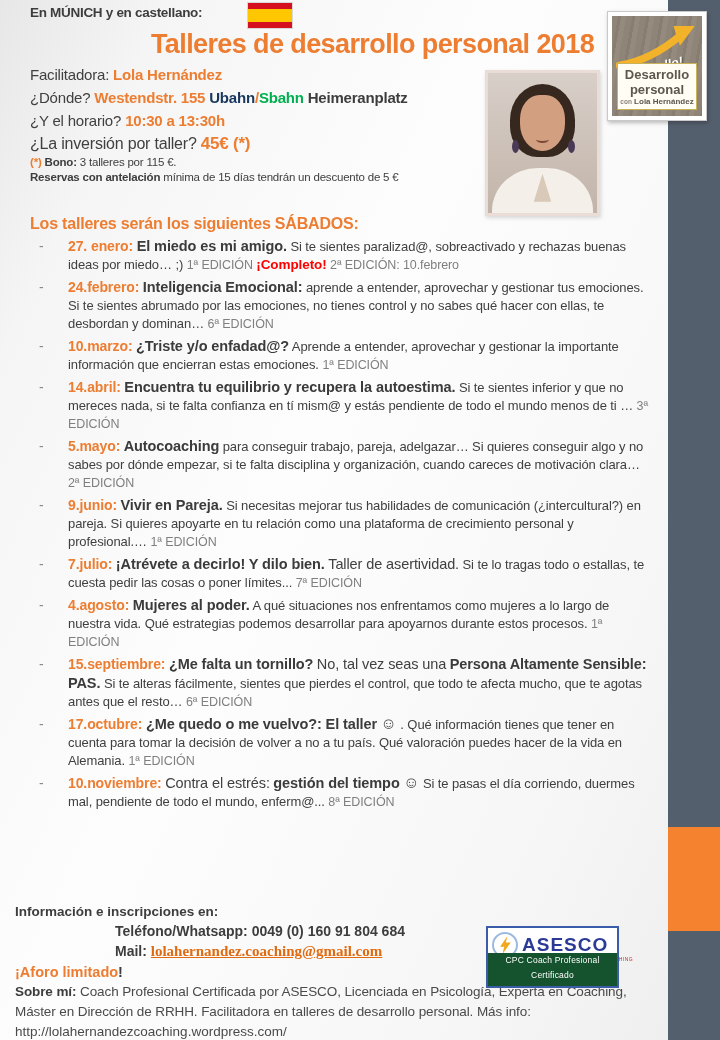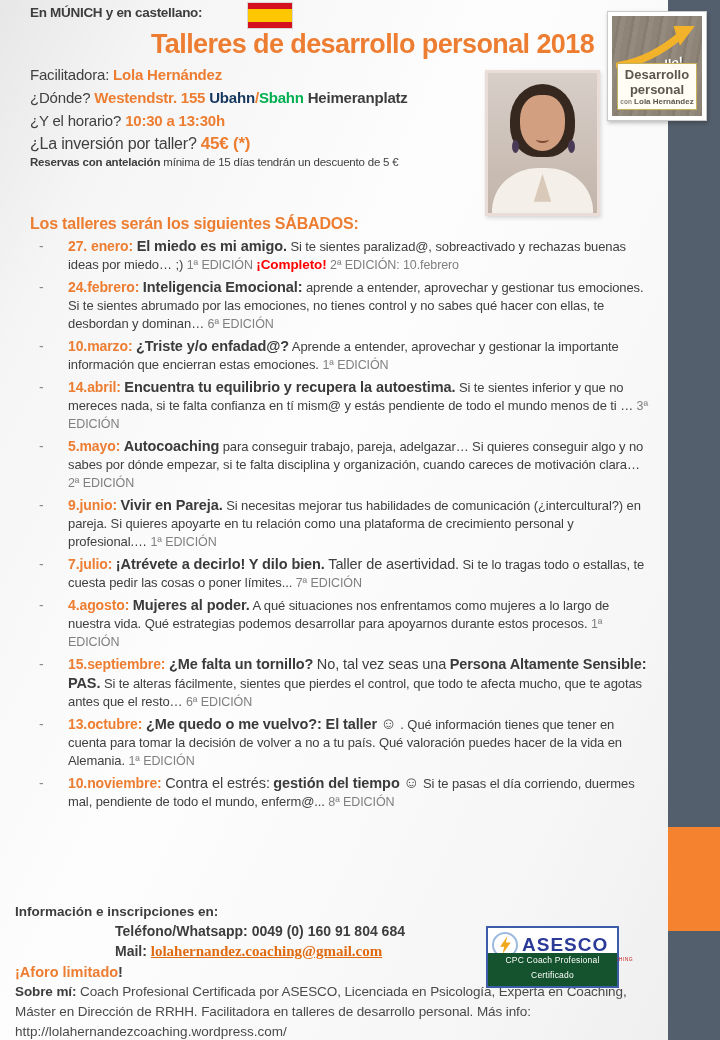--- a/index.html
+++ b/index.html
@@ -126,20 +126,25 @@
       <span class="ubahn">Ubahn</span><span class="o">/</span><span class="sbahn">Sbahn</span>
       <span class="dk-b">Heimeranplatz</span>
     </div>
     <div class="row">
       <span class="q">¿Y el horario?</span><span class="o">10:30 a 13:30h</span>
     </div>
     <div class="row price-row">
       <span class="q">¿La inversión por taller?</span><span class="o">45€ (*)</span>
     </div>
     <div class="fine">
+      <span class="o">(*)</span>
+      <span class="dk-b">Bono:</span>
+      <span>3 talleres por 115 €.</span>
+    </div>
+    <div class="fine">
       <span class="dk-b">Reservas con antelación</span>
       <span>mínima de 15 días tendrán un descuento de 5 €</span>
     </div>
   </div>
 
   <div class="photo">
     <div class="hair"></div>
     <div class="face"></div>
     <div class="smile"></div>
     <div class="earL"></div>
@@ -166,21 +171,21 @@
   <ul class="wk-list">
       <li><span class="seg date">27. enero:</span> <span class="seg b">El miedo es mi amigo.</span> <span class="seg n">Si te sientes paralizad@, sobreactivado y rechazas buenas ideas por miedo… ;)</span> <span class="seg ed">1ª EDICIÓN</span> <span class="seg red">¡Completo!</span> <span class="seg ed">2ª EDICIÓN: 10.febrero</span></li>
       <li><span class="seg date">24.febrero:</span> <span class="seg b">Inteligencia Emocional:</span> <span class="seg n">aprende a entender, aprovechar y gestionar tus emociones. Si te sientes abrumado por las emociones, no tienes control y no sabes qué hacer con ellas, te desbordan y dominan…</span> <span class="seg ed">6ª EDICIÓN</span></li>
       <li><span class="seg date">10.marzo:</span> <span class="seg b">¿Triste y/o enfadad@?</span> <span class="seg n">Aprende a entender, aprovechar y gestionar la importante información que encierran estas emociones.</span> <span class="seg ed">1ª EDICIÓN</span></li>
       <li><span class="seg date">14.abril:</span> <span class="seg b">Encuentra tu equilibrio y recupera la autoestima.</span> <span class="seg n">Si te sientes inferior y que no mereces nada, si te falta confianza en tí mism@ y estás pendiente de todo el mundo menos de ti …</span> <span class="seg ed">3ª EDICIÓN</span></li>
       <li><span class="seg date">5.mayo:</span> <span class="seg b">Autocoaching</span> <span class="seg n">para conseguir trabajo, pareja, adelgazar… Si quieres conseguir algo y no sabes por dónde empezar, si te falta disciplina y organización, cuando careces de motivación clara…</span> <span class="seg ed">2ª EDICIÓN</span></li>
       <li><span class="seg date">9.junio:</span> <span class="seg b">Vivir en Pareja.</span> <span class="seg n">Si necesitas mejorar tus habilidades de comunicación (¿intercultural?) en pareja. Si quieres apoyarte en tu relación como una plataforma de crecimiento personal y profesional.…</span> <span class="seg ed">1ª EDICIÓN</span></li>
       <li><span class="seg date">7.julio:</span> <span class="seg b">¡Atrévete a decirlo! Y dilo bien.</span> <span class="seg big">Taller de asertividad.</span> <span class="seg n">Si te lo tragas todo o estallas, te cuesta pedir las cosas o poner límites...</span> <span class="seg ed">7ª EDICIÓN</span></li>
       <li><span class="seg date">4.agosto:</span> <span class="seg b">Mujeres al poder.</span> <span class="seg n">A qué situaciones nos enfrentamos como mujeres a lo largo de nuestra vida. Qué estrategias podemos desarrollar para apoyarnos durante estos procesos.</span> <span class="seg ed">1ª EDICIÓN</span></li>
       <li><span class="seg date">15.septiembre:</span> <span class="seg b">¿Me falta un tornillo?</span> <span class="seg big">No, tal vez seas una</span> <span class="seg b">Persona Altamente Sensible: PAS.</span> <span class="seg n">Si te alteras fácilmente, sientes que pierdes el control, que todo te afecta mucho, que te agotas antes que el resto…</span> <span class="seg ed">6ª EDICIÓN</span></li>
-      <li><span class="seg date">13.octubre:</span> <span class="seg b">¿Me quedo o me vuelvo?: El taller</span> <span class="seg sm">☺</span> <span class="seg n">. Qué información tienes que tener en cuenta para tomar la decisión de volver a no a tu país. Qué valoración puedes hacer de la vida en Alemania.</span> <span class="seg ed">1ª EDICIÓN</span></li>
+      <li><span class="seg date">17.octubre:</span> <span class="seg b">¿Me quedo o me vuelvo?: El taller</span> <span class="seg sm">☺</span> <span class="seg n">. Qué información tienes que tener en cuenta para tomar la decisión de volver a no a tu país. Qué valoración puedes hacer de la vida en Alemania.</span> <span class="seg ed">1ª EDICIÓN</span></li>
       <li><span class="seg date">10.noviembre:</span> <span class="seg big">Contra el estrés:</span> <span class="seg b">gestión del tiempo</span> <span class="seg sm">☺</span> <span class="seg n">Si te pasas el día corriendo, duermes mal, pendiente de todo el mundo, enferm@...</span> <span class="seg ed">8ª EDICIÓN</span></li>
     </ul>
 
   <div class="footer">
     <div class="f-head">Información e inscripciones en:</div>
     <div class="f-phone">
       <span>Teléfono/Whatsapp:</span>
       <span>0049 (0) 160 91 804 684</span>
     </div>
     <div class="f-mail">

